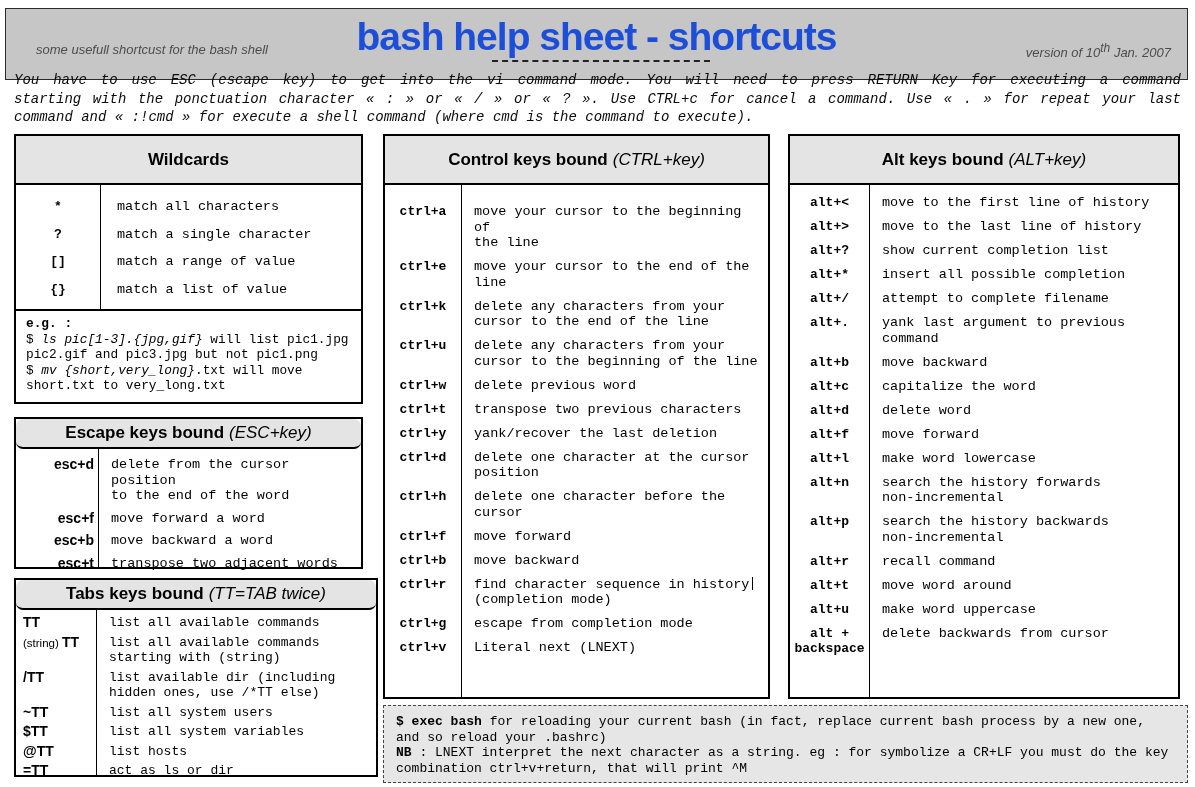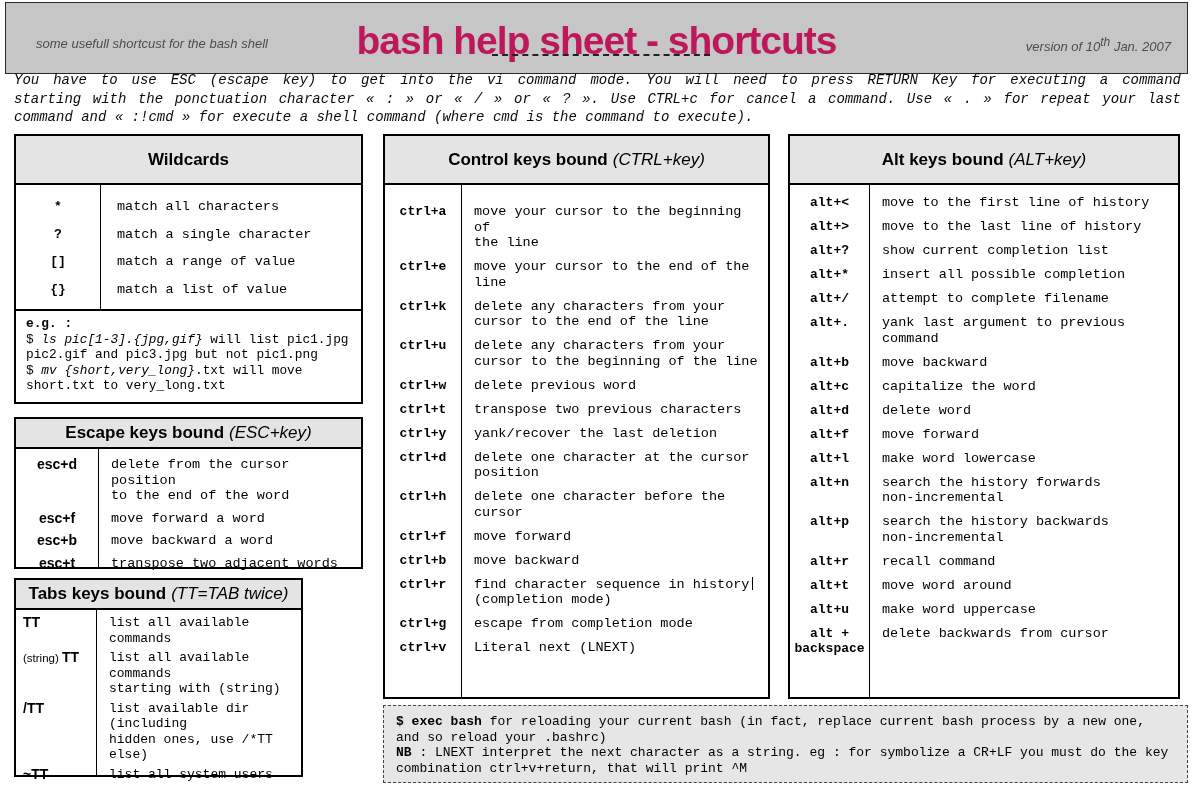--- a/index.html
+++ b/index.html
@@ -1,64 +1,64 @@
 <!DOCTYPE html>
 <html><head>
 <meta charset="utf-8">
 <style>
   html,body{margin:0;padding:0;background:#fff;}
   .page{position:relative;width:1195px;height:787px;background:#fff;overflow:hidden;
         font-family:"Liberation Sans",sans-serif;color:#000;}
   
-  .band{position:absolute;left:5px;top:2px;width:1183px;height:72px;background:#c6c6c6;
+  .band{position:absolute;left:5px;top:8px;width:1183px;height:72px;background:#c6c6c6;
         border:1px solid #2a2a2a;box-sizing:border-box;}
   .band .subtitle{position:absolute;left:30px;top:33px;font-style:italic;font-size:13px;color:#4c4c4c;}
   .band .main-title{position:absolute;left:0;right:0;top:6px;text-align:center;font-weight:bold;
-        font-size:39px;color:#be185d;letter-spacing:-1px;margin-top:10px;}
+        font-size:39px;color:#1d4ed8;letter-spacing:-1px;}
   .band .title-dashes{position:absolute;left:486px;top:51px;width:218px;height:0;
         border-bottom:2px dashed #222;}
   .band .version{position:absolute;right:16px;top:32px;font-style:italic;font-size:13px;color:#4c4c4c;}
   .band .version sup{font-size:12px;}
   
   .intro{position:absolute;left:14px;top:71px;width:1167px;
         font-family:"Liberation Mono",monospace;font-style:italic;font-size:14px;
         line-height:18.5px;color:#0a0a0a;}
   .intro .just{text-align:justify;text-align-last:justify;}
   
   .section{position:absolute;border:2px solid #000;box-sizing:border-box;background:#fff;
         display:flex;flex-direction:column;}
   .sec-header{background:#e4e4e4;border-bottom:2px solid #000;text-align:center;
         font-size:17px;flex:0 0 auto;display:flex;align-items:center;justify-content:center;gap:5px;}
   .sec-header .sec-title{font-weight:bold;}
   .sec-header .sec-note{font-style:italic;font-weight:normal;}
   .sec-header.tall{height:47px;}
-  .sec-header.short{height:28px;}
+  .sec-header.short{height:28px;border-radius:7px;}
   .sec-body{flex:1 1 auto;display:flex;flex-direction:column;min-height:0;}
   .rows{position:relative;flex:1 1 auto;min-height:0;}
   .rows::after{content:'';position:absolute;left:var(--kw);top:0;bottom:0;width:1px;background:#000;}
   .row{display:flex;align-items:flex-start;}
   .key{flex:0 0 var(--kw);width:var(--kw);box-sizing:border-box;text-align:center;padding:0 4px;
         font-family:"Liberation Mono",monospace;font-weight:bold;font-size:13px;line-height:15.5px;
         white-space:pre-line;}
   .desc{flex:1 1 auto;padding-left:13px;padding-right:4px;font-family:"Liberation Mono",monospace;
         font-size:13.5px;line-height:15.5px;white-space:pre-line;}
   .key .lt{font-weight:normal;font-family:"Liberation Sans",sans-serif;font-size:11.5px;}
   .caret{display:inline-block;width:1px;height:13px;background:#000;margin-left:3px;vertical-align:-2px;}
   
-  .sanskeys .key{font-family:"Liberation Sans",sans-serif;font-size:14px;}
+  .sanskeys .key{font-family:"Liberation Sans",sans-serif;font-size:14px;text-align:right;}
   
   #wildcards{left:14px;top:134px;width:349px;height:270px;}
   #wildcards{--kw:84px;}
   #wildcards .rows{padding-top:14px;flex:0 0 110px;}
   #wildcards .row{margin-bottom:12px;}
   #wildcards .desc{padding-left:17px;}
   #escape{left:14px;top:417px;width:349px;height:152px;--kw:82px;}
   #escape .rows{padding-top:8px;}
   #escape .row{margin-bottom:7px;}
-  #tabs{left:14px;top:578px;width:289px;height:199px;--kw:80px;}
+  #tabs{left:14px;top:578px;width:364px;height:199px;--kw:80px;}
   #tabs .rows{padding-top:5px;}
   #tabs .row{margin-bottom:4px;}
   #tabs .key{text-align:left;padding-left:7px;}
   #tabs .desc{font-size:13px;font-family:Liberation Mono, monospace;}
   #control{left:383px;top:134px;width:387px;height:565px;--kw:76px;}
   #control .rows{padding-top:19px;}
   #control .row{margin-bottom:8.5px;}
   #alt{left:788px;top:134px;width:392px;height:565px;--kw:79px;}
   #alt .rows{padding-top:10px;}
   #alt .row{margin-bottom:8.5px;}

